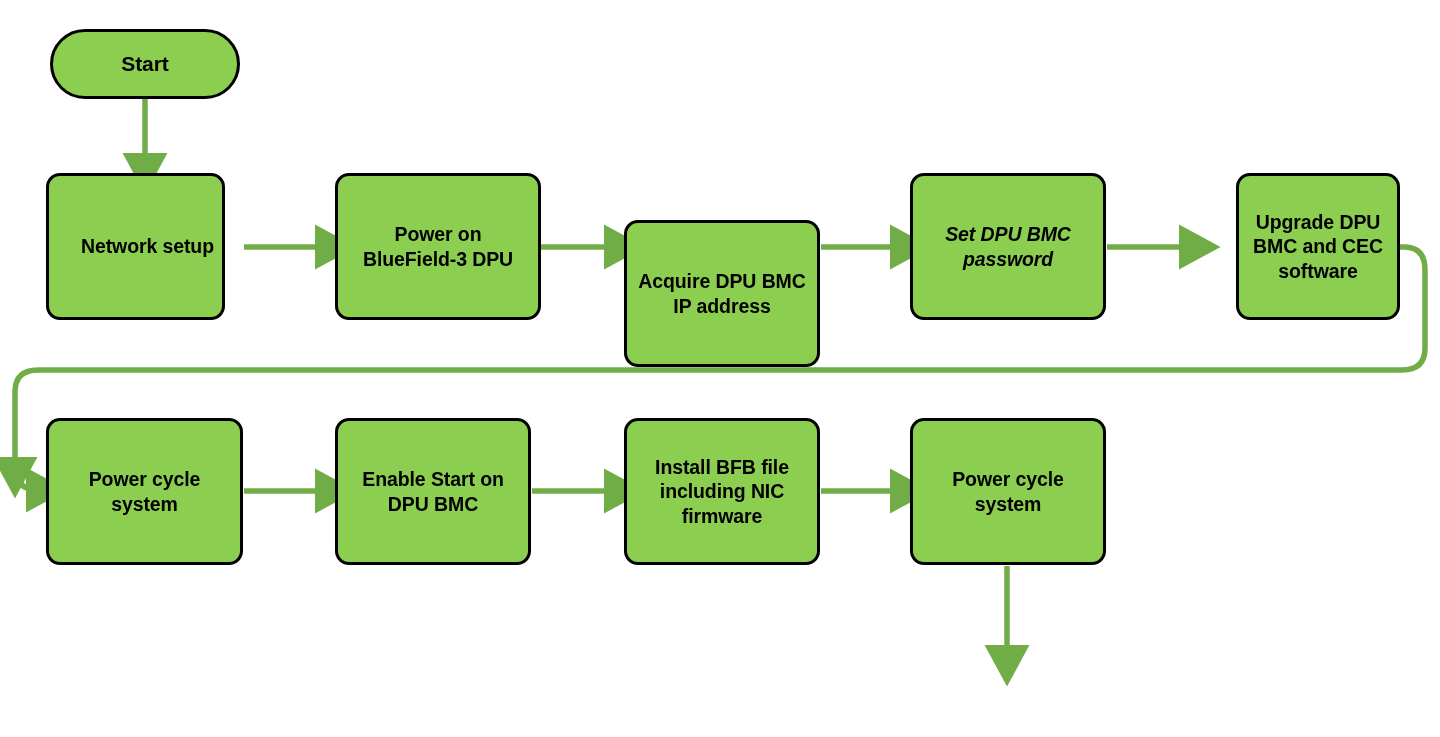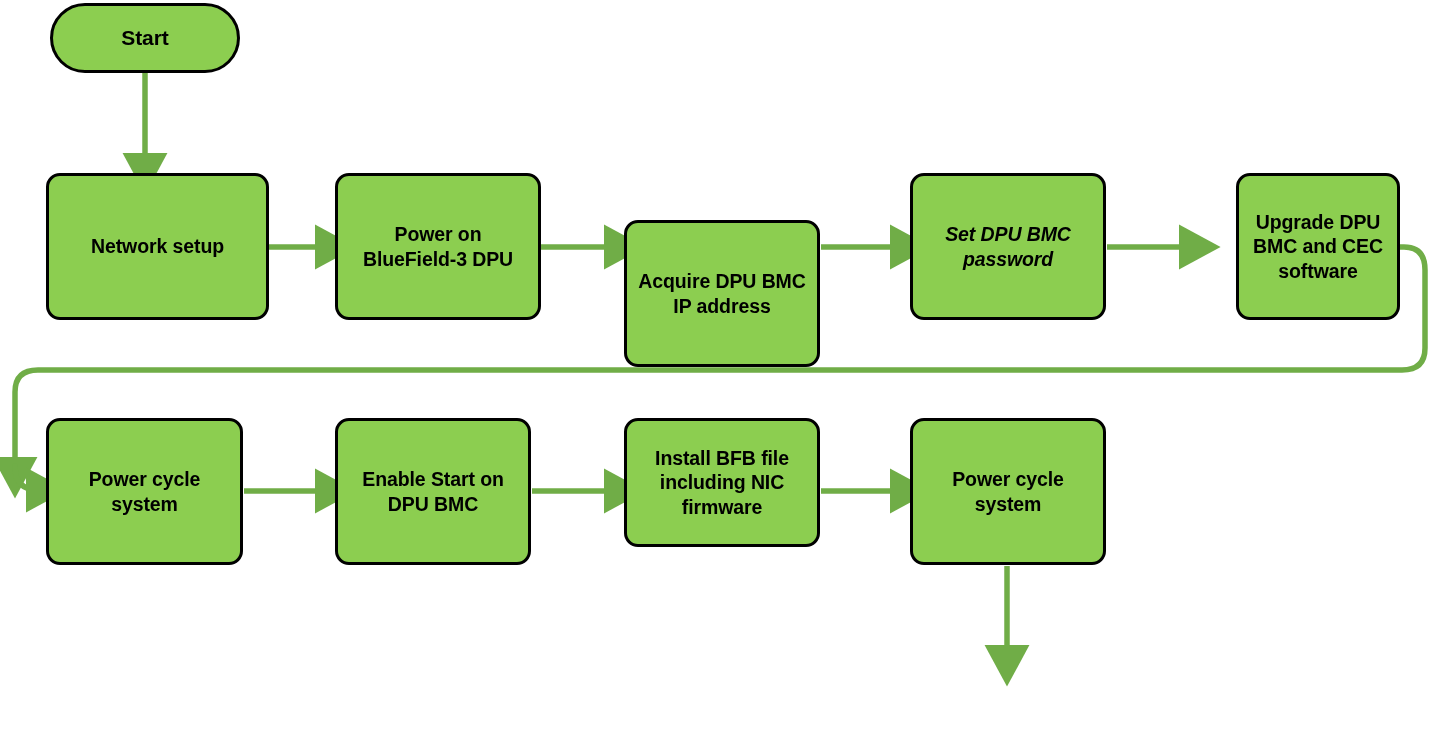--- a/index.html
+++ b/index.html
@@ -45,20 +45,21 @@
     border: 3px solid #000000;
     border-radius: 14px;
     font-size: 19.5px;
     padding: 4px 8px;
   }
   .node.terminal {
     background: #8CCE50;
     border: 3.5px solid #000000;
     border-radius: 999px;
     font-size: 21px;
+    margin-top: 26px;
   }
   .node-label {
     display: block;
     width: 100%;
     white-space: pre-line;
   }
 </style>
 </head>
 <body>
 
@@ -91,21 +92,21 @@
 
     <line x1="821" y1="491" x2="903" y2="491" stroke="#70AD47" stroke-width="5.5" marker-end="url(#arrowGreen)"></line>
 
     <line x1="1007" y1="566" x2="1007" y2="658" stroke="#70AD47" stroke-width="5.5" marker-end="url(#arrowGreen)"></line>
   </svg>
 
   <div class="node terminal" style="left:50px; top:3px; width:190px; height:70px;">
     <span class="node-label">Start</span>
   </div>
 
-  <div class="node process" style="left:46px; top:173px; width:223px; height:147px;">
+  <div class="node process" style="left:46px; top:173px; width:179px; height:147px;text-align:right;">
     <span class="node-label">Network setup</span>
   </div>
 
   <div class="node process" style="left:335px; top:173px; width:206px; height:147px;">
     <span class="node-label">Power on
 BlueField-3 DPU</span>
   </div>
 
   <div class="node process" style="left:624px; top:173px; width:196px; height:147px;margin-top:47px;">
     <span class="node-label">Acquire DPU BMC
@@ -126,21 +127,21 @@
   <div class="node process" style="left:46px; top:418px; width:197px; height:147px;">
     <span class="node-label">Power cycle
 system</span>
   </div>
 
   <div class="node process" style="left:335px; top:418px; width:196px; height:147px;">
     <span class="node-label">Enable Start on
 DPU BMC</span>
   </div>
 
-  <div class="node process" style="left:624px; top:418px; width:196px; height:129px;">
+  <div class="node process" style="left:624px; top:418px; width:196px; height:147px;">
     <span class="node-label">Install BFB file
 including NIC
 firmware</span>
   </div>
 
   <div class="node process" style="left:910px; top:418px; width:196px; height:147px;">
     <span class="node-label">Power cycle
 system</span>
   </div>
 

